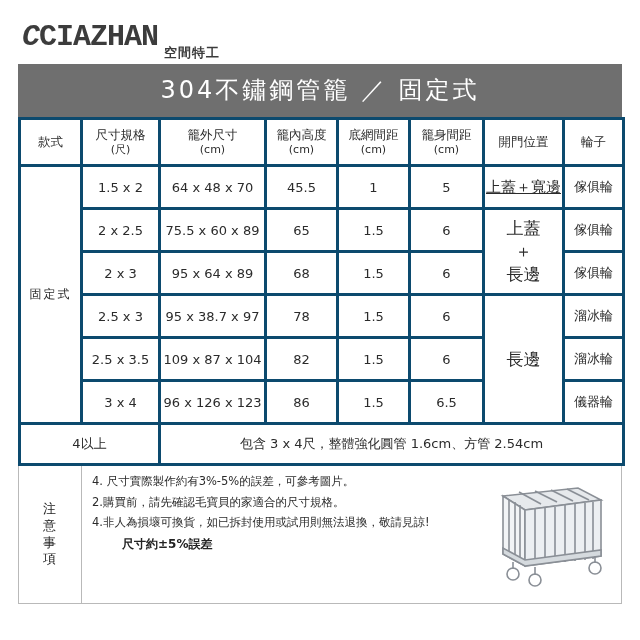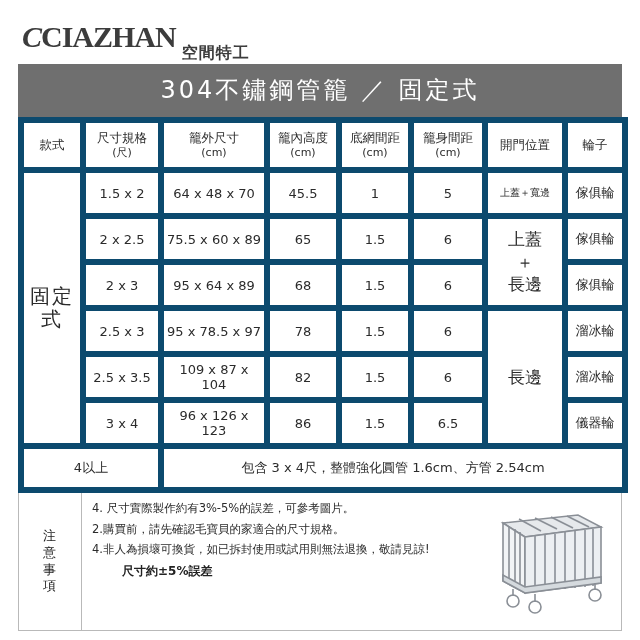--- a/index.html
+++ b/index.html
@@ -18,71 +18,71 @@
   }
   
   .logo{
     display:flex;align-items:center;gap:6px;
     height:46px;
     padding-left:4px;
   }
   .logo-mark{
     font-size:30px;font-weight:bold;letter-spacing:-1px;
     color:#3c3c3c;
-    font-family:Liberation Serif, serif;
+    font-family:Liberation Mono, monospace;
     line-height:1;
   }
   .logo-mark .c{font-style:italic;}
   .logo-sub{
     display:flex;flex-direction:column;justify-content:center;
     font-size:11px;line-height:1.15;color:#3c3c3c;font-weight:bold;
   }
-  .logo-cn{font-size:16px;letter-spacing:1px;margin-top:32px;}
+  .logo-cn{font-size:13px;letter-spacing:1px;margin-top:32px;}
   
   .title-bar{
     margin-top:4px;
     background:#6f6f6f;
     color:#ffffff;
     text-align:center;
     font-size:24px;
     letter-spacing:3px;
     padding:9px 0 10px 0;
     border:1px solid #6f6f6f;
     box-sizing:border-box;
   }
   
   table.spec{
     border-collapse:collapse;
     width:100%;
     table-layout:fixed;
     font-size:12px;
   }
   table.spec td,table.spec th{
-    border:6px solid #0c4a6e;
+    border:3px solid #0c4a6e;
     text-align:center;
     vertical-align:middle;
     padding:2px 1px;
     color:#2b2b2b;
     font-weight:normal;
     margin-left:40px;
   }
   thead td{
     height:40px;
     font-size:12.5px;
     line-height:1.25;
   }
   thead td .unit{font-size:11px;display:block;}
   tbody td{height:36px;font-size:13px;}
   td.model{
-    font-size:20px;
+    font-size:12px;
     letter-spacing:2px;
     line-height:1.15;
     font-weight:bold;
   }
-  td.small{font-size:10px;}
+  td.small{font-size:15px;text-decoration:underline;}
   td.bigmid{font-size:17px;line-height:1.35;}
   td.note-row{
     font-size:13px;
     text-align:center;
     height:34px;
   }
   
   .notice{
     display:flex;
     border:1px solid #b9b9b9;
@@ -217,21 +217,21 @@
         <td>2 x 3</td>
         <td>95 x 64 x 89</td>
         <td>68</td>
         <td>1.5</td>
         <td>6</td>
         <td>傢俱輪</td>
       </tr>
 
       <tr>
         <td>2.5 x 3</td>
-        <td>95 x 78.5 x 97</td>
+        <td>95 x 38.7 x 97</td>
         <td>78</td>
         <td>1.5</td>
         <td>6</td>
         <td class="bigmid" rowspan="3">長邊</td>
         <td>溜冰輪</td>
       </tr>
 
       <tr>
         <td>2.5 x 3.5</td>
         <td>109 x 87 x 104</td>

